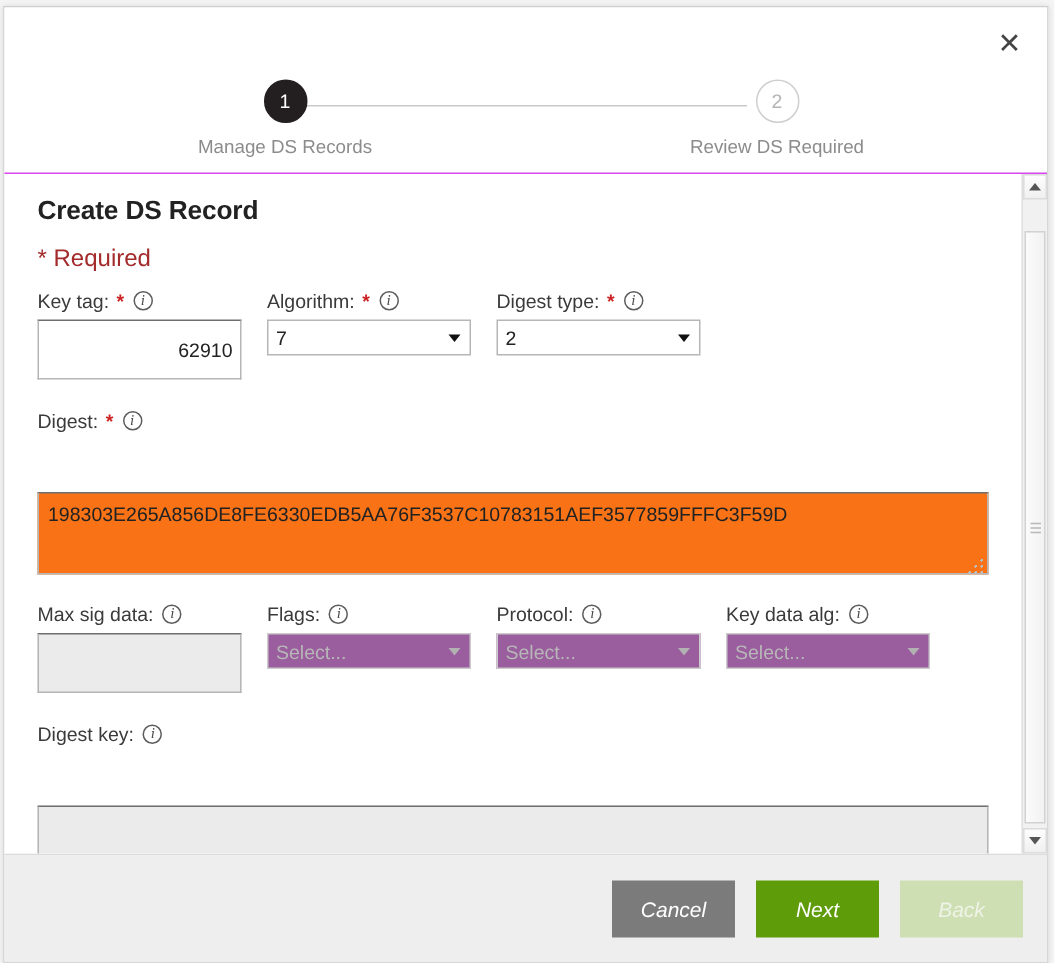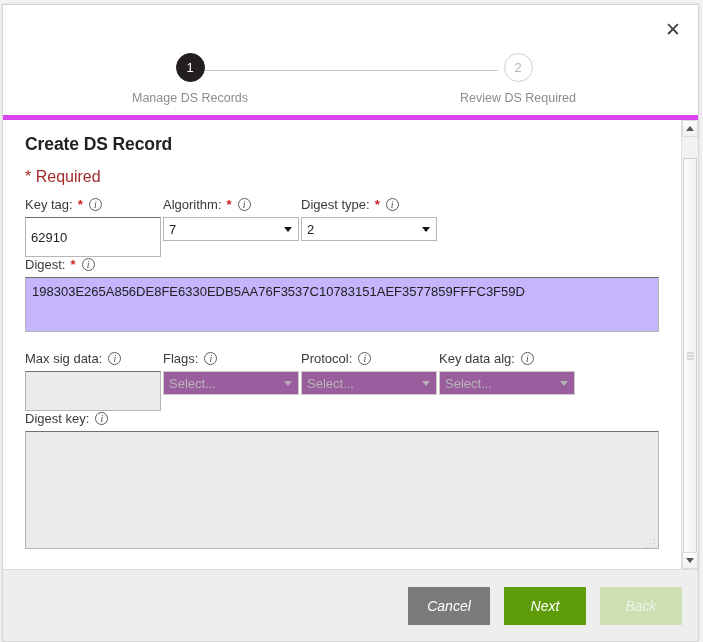--- a/index.html
+++ b/index.html
@@ -118,21 +118,21 @@
     color: #8c8c8c;
     white-space: nowrap;
   }
 
   
   .dialog-body-wrap {
     position: relative;
     flex: 1 1 auto;
     min-height: 0;
     background: #ffffff;
-    border-top: 5px solid #d946ef;
+    border-top: 1px solid #d946ef;
     display: flex;
   }
   .dialog-body {
     flex: 1 1 auto;
     padding: 14px 22px 10px 22px;
     box-sizing: border-box;
     overflow: hidden;
   }
 
   .form-title {
@@ -144,29 +144,29 @@
   }
   .required-note {
     color: #a32b2b;
     font-size: 16px;
     margin-bottom: 11px;
   }
 
   
   .field-row {
     display: flex;
-    gap: 2px;
-    margin-bottom: 0;
+    gap: 17px;
+    margin-bottom: 20px;
   }
   .field {
     display: flex;
     flex-direction: column;
   }
   .field-w { width: 136px; }
-  .field-full { flex: 1 1 auto; }
+  .field-full { flex: 1 1 auto; gap: 35px; }
 
   .field-label {
     font-size: 13px;
     color: #3a3a3a;
     margin-bottom: 5px;
     white-space: nowrap;
     display: flex;
     align-items: center;
     gap: 3px;
   }
@@ -202,20 +202,21 @@
     border: 1px solid #b6b6b6;
     border-top: 1px solid #6e6e6e;
     background: #ffffff;
     font-family: "Liberation Sans", sans-serif;
     font-size: 13px;
     color: #222222;
     padding: 16px 5px;
     box-sizing: border-box;
     outline: none;
     width: 100%;
+    text-align: right;
   }
   .text-input:disabled,
   .text-input.is-disabled {
     background: #ebebeb;
     color: #8a8a8a;
   }
 
   .select-box {
     position: relative;
     height: 24px;
@@ -252,21 +253,21 @@
     pointer-events: none;
   }
   .select-arrow.dim { border-top-color: #b2b2b2; }
 
   
   .textarea-wrap { position: relative; width: 100%; }
   textarea.ta {
     width: 100%;
     border: 1px solid #b6b6b6;
     border-top: 1px solid #6e6e6e;
-    background: #c4b5fd;
+    background: #f97316;
     font-family: "Liberation Sans", sans-serif;
     font-size: 13px;
     color: #222222;
     padding: 5px 6px;
     box-sizing: border-box;
     resize: none;
     outline: none;
     overflow: hidden;
     line-height: 1.35;
   }

